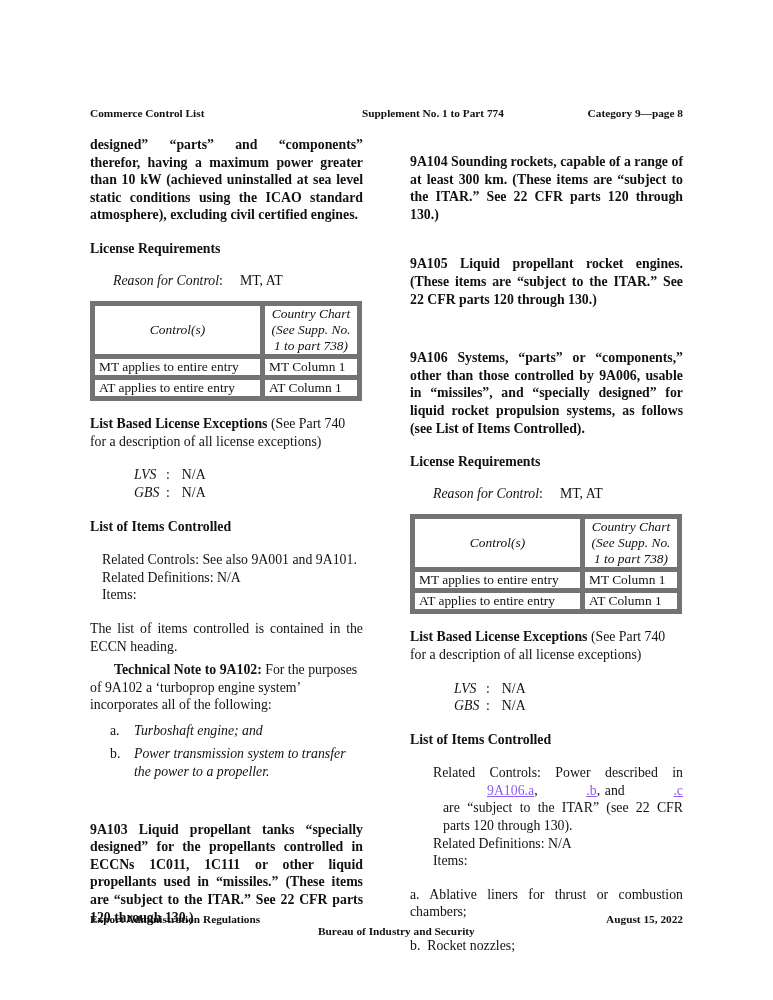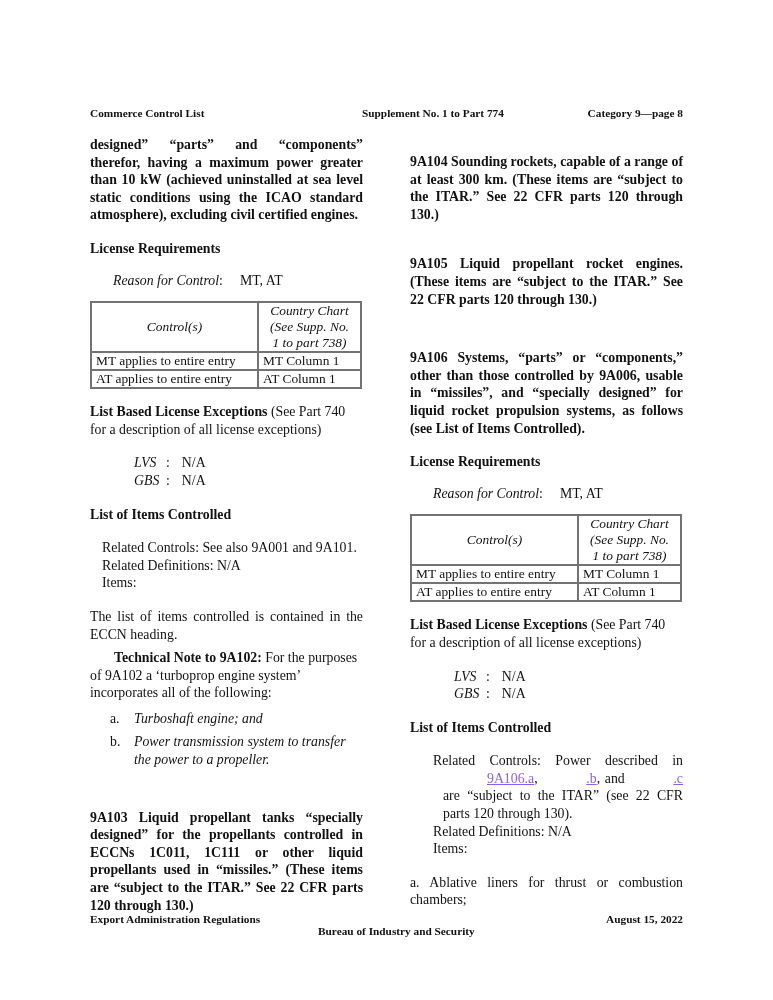--- a/index.html
+++ b/index.html
@@ -16,21 +16,21 @@
   .col.right { left: 410px; }
   p { margin: 0; }
   .just { text-align: justify; }
   .b { font-weight: bold; }
   .i { }
   .mb16 { margin-bottom: 16px; }
   .ind { padding-left: 23px; }
   .rfc .lbl { font-style: italic; }
   .rfc .val { margin-left: 17px; }
   table.ctl { border-collapse: collapse; width: 272px; font-size: 13.4px; line-height: 16px; margin: 12px 0 14px 0; }
-  table.ctl td, table.ctl th { border: 2px solid #737373; padding: 0 4px; font-weight: normal; }
+  table.ctl td, table.ctl th { border: 5px solid #737373; padding: 0 4px; font-weight: normal; }
   table.ctl th { font-style: italic; text-align: center; }
   table.ctl th.c1 { width: 157px; }
   .kv { display: flex; margin-left: 21px; }
   .kv .k { font-style: italic; width: 44px; }
   .list-item { display: flex; margin-left: 20px; margin-bottom: 6px; }
   .list-item .m { width: 24px; flex: none; }
   .list-item .t { font-style: italic; }
   a.lnk { color: #8b5cf6; text-decoration: underline; margin-left: 44px; }
 </style>
 </head>
@@ -154,20 +154,21 @@
 
     <p class="b" style="margin-bottom:16px;">List of Items Controlled</p>
 
     <div class="ind" style="margin-bottom:16px;">
       <p class="just" style="padding-left:10px;text-indent:-10px;"><span class="i">Related Controls</span><span>:   Power described in </span><a class="lnk" href="#">9A106.a</a><span>, </span><a class="lnk" href="#">.b</a><span>, and </span><a class="lnk" href="#">.c</a><span> are “subject to the ITAR” (see 22 CFR parts 120 through 130).</span></p>
       <p><span class="i">Related Definitions</span><span>: N/A</span></p>
       <p><span class="i">Items</span><span>:</span></p>
     </div>
 
     <p class="just" style="margin-bottom:16px;"><span>a.</span> <span>Ablative liners for thrust or combustion chambers;</span></p>
+    <p><span>b.</span>&nbsp;&nbsp;<span>Rocket nozzles;</span></p>
   </div>
 
   <div class="ftr">
     <span class="l">Export Administration Regulations</span>
     <span class="cf">Bureau of Industry and Security</span>
     <span class="r">August 15, 2022</span>
   </div>
 </div>
 
 </body></html>

